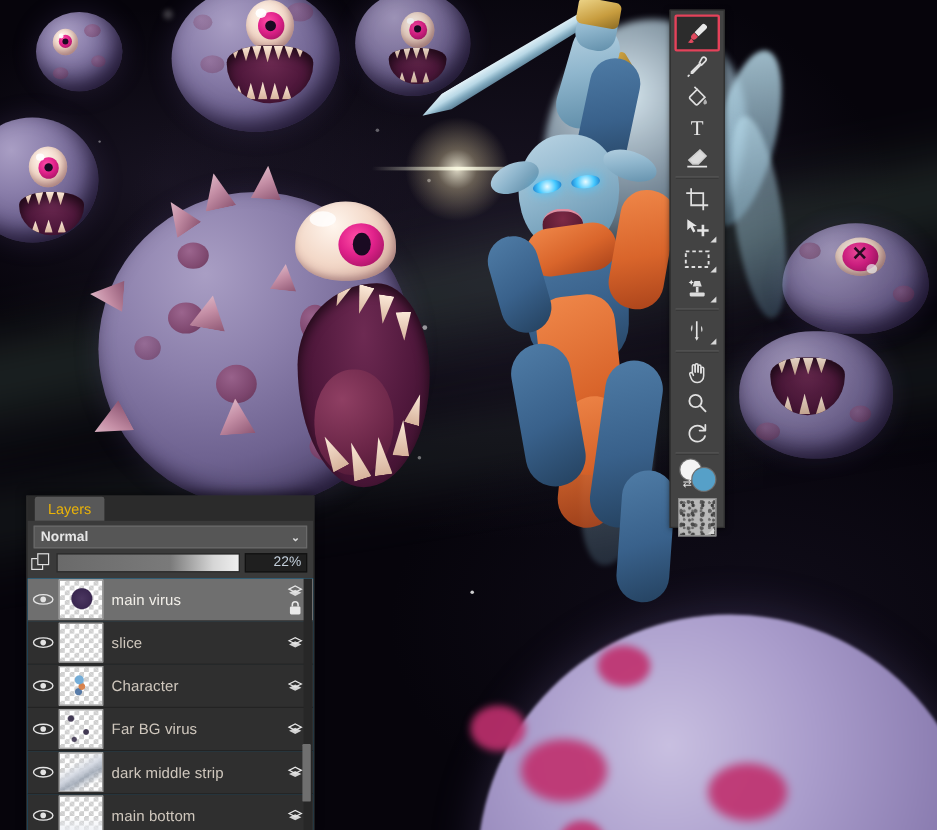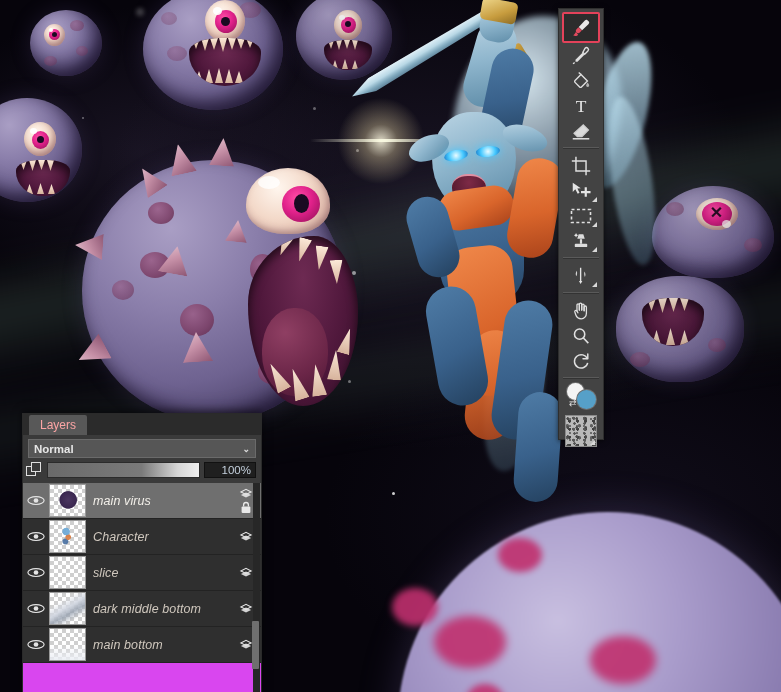--- a/index.html
+++ b/index.html
@@ -86,35 +86,35 @@
         radial-gradient(circle at 85% 75%,#555 1.1px,transparent 1.5px),
         radial-gradient(circle at 12% 82%,#606060 1.5px,transparent 1.9px),
         radial-gradient(circle at 58% 42%,#6b6b6b 1px,transparent 1.4px);
       background-size:9px 9px,11px 11px,8px 8px,10px 10px,12px 12px,7px 7px;}
 
   
   .layers-panel{position:absolute;left:22px;top:413px;width:238px;height:279px;
       background:#3a3a3a;border:1px solid #2a2a2a;border-bottom:none;
       box-shadow:0 -2px 8px rgba(0,0,0,.5);display:flex;flex-direction:column;}
   .tabbar{height:21px;background:#2b2b2b;display:flex;align-items:flex-end;padding-left:6px;}
-  .tab{background:#585858;color:#fca5a5;font-size:12px;padding:3px 11px 3px 11px;border-radius:2px 2px 0 0;}
+  .tab{background:#585858;color:#eab308;font-size:12px;padding:3px 11px 3px 11px;border-radius:2px 2px 0 0;}
   .blendrow{padding:4px 5px 0 5px;font-weight:bold;}
   .blend{height:17px;background:#565656;border:1px solid #6a6a6a;display:flex;align-items:center;
       justify-content:space-between;padding:0 5px;color:#e6e6e6;font-size:11.5px;}
   .blend .chev{font-size:9px;color:#dcdcdc;}
   .opacityrow{display:flex;align-items:center;gap:4px;padding:4px 5px 5px 3px;}
   .opicon{width:17px;height:16px;position:relative;flex:0 0 auto;}
   .opicon i{position:absolute;border:1.5px solid #e0e0e0;}
   .opicon i.a{left:0;top:4px;width:8px;height:8px;}
   .opicon i.b{left:5px;top:0;width:8px;height:8px;background:#3a3a3a;}
   .slider{flex:1 1 auto;height:14px;border:1px solid #2b2b2b;
       background:linear-gradient(90deg,#6a6a6a 0%,#7a7a7a 62%,#d6d6d6 86%,#efefef 100%);}
   .opval{width:46px;height:14px;background:#1f1f1f;border:1px solid #111;color:#c3cfdb;
       font-size:11.5px;text-align:right;padding-right:4px;line-height:14px;flex:0 0 auto;}
-  .list{flex:1 1 auto;position:relative;background:#d946ef;overflow:hidden;font-style:italic;}
+  .list{flex:1 1 auto;position:relative;background:#0369a1;overflow:hidden;}
   .row{height:35px;display:flex;align-items:center;border-bottom:1px solid #232323;position:relative;background:#2f2f2f;}
   .row.sel{background:#6f6f6f;}
   .eye{width:26px;display:flex;align-items:center;justify-content:center;flex:0 0 auto;}
   .thumb{width:35px;height:31px;flex:0 0 auto;border:1px solid #9a9a9a;margin-right:7px;position:relative;overflow:hidden;
       background-color:#fff;
       background-image:linear-gradient(45deg,#cfcfcf 25%,transparent 25%,transparent 75%,#cfcfcf 75%),
                        linear-gradient(45deg,#cfcfcf 25%,transparent 25%,transparent 75%,#cfcfcf 75%);
       background-size:8px 8px;background-position:0 0,4px 4px;}
   .thumb .art{position:absolute;inset:0;}
   .lname{flex:1 1 auto;color:#cfc7bd;font-size:12.5px;letter-spacing:.1px;}
@@ -468,21 +468,21 @@
         <span class="chev">⌄</span>
       </div>
     </div>
 
     <div class="opacityrow">
       <span class="opicon">
           <i class="a"></i>
           <i class="b"></i>
         </span>
       <span class="slider"></span>
-      <span class="opval">100%</span>
+      <span class="opval">22%</span>
     </div>
 
     <div class="list">
 
       <div class="row sel">
         <span class="eye">
           <svg width="18" height="11" viewBox="0 0 20 12">
               <ellipse cx="10" cy="6" rx="9" ry="4.4" fill="none" stroke="#e4e4e4" stroke-width="1.3"></ellipse>
               <circle cx="10" cy="6" r="2.6" fill="#e4e4e4"></circle>
             </svg>
@@ -492,42 +492,20 @@
         </span>
         <span class="lname">main virus</span>
         <span class="rico">
           <svg width="16" height="12" viewBox="0 0 18 14">
               <path d="M3 4.6 9 1.6l6 3-6 3z" fill="none" stroke="#e6e6e6" stroke-width="1.2"></path>
               <path d="M3 8.2 9 5.2l6 3-6 3z" fill="#e6e6e6" opacity=".9"></path>
             </svg>
           <svg width="12" height="13" viewBox="0 0 12 13">
               <rect x="1.6" y="5.4" width="8.8" height="6.6" rx="1.1" fill="#e9e9e9"></rect>
               <path d="M3.6 5.4V3.9a2.4 2.4 0 0 1 4.8 0v1.5" fill="none" stroke="#e9e9e9" stroke-width="1.3"></path>
-            </svg>
-        </span>
-      </div>
-
-      <div class="row">
-        <span class="eye">
-          <svg width="18" height="11" viewBox="0 0 20 12">
-              <ellipse cx="10" cy="6" rx="9" ry="4.4" fill="none" stroke="#e4e4e4" stroke-width="1.3"></ellipse>
-              <circle cx="10" cy="6" r="2.6" fill="#e4e4e4"></circle>
-            </svg>
-        </span>
-        <span class="thumb">
-          <span class="art" style="background:
-              radial-gradient(circle at 46% 34%, rgba(110,170,215,.95) 0 12%, rgba(255,255,255,0) 15%),
-              radial-gradient(circle at 52% 52%, rgba(215,120,60,.9) 0 10%, rgba(255,255,255,0) 13%),
-              radial-gradient(circle at 44% 66%, rgba(70,110,160,.9) 0 9%, rgba(255,255,255,0) 12%)"></span>
-        </span>
-        <span class="lname">Character</span>
-        <span class="rico">
-          <svg width="16" height="12" viewBox="0 0 18 14">
-              <path d="M3 4.6 9 1.6l6 3-6 3z" fill="none" stroke="#e6e6e6" stroke-width="1.2"></path>
-              <path d="M3 8.2 9 5.2l6 3-6 3z" fill="#e6e6e6" opacity=".9"></path>
             </svg>
         </span>
       </div>
 
       <div class="row">
         <span class="eye">
           <svg width="18" height="11" viewBox="0 0 20 12">
               <ellipse cx="10" cy="6" rx="9" ry="4.4" fill="none" stroke="#e4e4e4" stroke-width="1.3"></ellipse>
               <circle cx="10" cy="6" r="2.6" fill="#e4e4e4"></circle>
             </svg>
@@ -537,48 +515,91 @@
           </span>
         <span class="lname">slice</span>
         <span class="rico">
           <svg width="16" height="12" viewBox="0 0 18 14">
               <path d="M3 4.6 9 1.6l6 3-6 3z" fill="none" stroke="#e6e6e6" stroke-width="1.2"></path>
               <path d="M3 8.2 9 5.2l6 3-6 3z" fill="#e6e6e6" opacity=".9"></path>
             </svg>
         </span>
       </div>
 
-
       <div class="row">
         <span class="eye">
           <svg width="18" height="11" viewBox="0 0 20 12">
               <ellipse cx="10" cy="6" rx="9" ry="4.4" fill="none" stroke="#e4e4e4" stroke-width="1.3"></ellipse>
               <circle cx="10" cy="6" r="2.6" fill="#e4e4e4"></circle>
             </svg>
         </span>
         <span class="thumb">
-          <span class="art" style="background:linear-gradient(150deg,rgba(255,255,255,0) 28%,rgba(210,215,225,.95) 48%,rgba(150,160,175,.8) 62%,rgba(255,255,255,0) 80%)"></span>
-        </span>
-        <span class="lname">dark middle bottom</span>
+          <span class="art" style="background:
+              radial-gradient(circle at 46% 34%, rgba(110,170,215,.95) 0 12%, rgba(255,255,255,0) 15%),
+              radial-gradient(circle at 52% 52%, rgba(215,120,60,.9) 0 10%, rgba(255,255,255,0) 13%),
+              radial-gradient(circle at 44% 66%, rgba(70,110,160,.9) 0 9%, rgba(255,255,255,0) 12%)"></span>
+        </span>
+        <span class="lname">Character</span>
         <span class="rico">
           <svg width="16" height="12" viewBox="0 0 18 14">
               <path d="M3 4.6 9 1.6l6 3-6 3z" fill="none" stroke="#e6e6e6" stroke-width="1.2"></path>
               <path d="M3 8.2 9 5.2l6 3-6 3z" fill="#e6e6e6" opacity=".9"></path>
             </svg>
         </span>
       </div>
 
       <div class="row">
         <span class="eye">
           <svg width="18" height="11" viewBox="0 0 20 12">
               <ellipse cx="10" cy="6" rx="9" ry="4.4" fill="none" stroke="#e4e4e4" stroke-width="1.3"></ellipse>
               <circle cx="10" cy="6" r="2.6" fill="#e4e4e4"></circle>
             </svg>
         </span>
         <span class="thumb">
+          <span class="art" style="background:
+              radial-gradient(circle at 26% 22%, rgba(40,30,60,.85) 0 6%, rgba(255,255,255,0) 9%),
+              radial-gradient(circle at 62% 58%, rgba(40,30,60,.85) 0 7%, rgba(255,255,255,0) 10%),
+              radial-gradient(circle at 34% 78%, rgba(40,30,60,.8) 0 5%, rgba(255,255,255,0) 8%)"></span>
+        </span>
+        <span class="lname">Far BG virus</span>
+        <span class="rico">
+          <svg width="16" height="12" viewBox="0 0 18 14">
+              <path d="M3 4.6 9 1.6l6 3-6 3z" fill="none" stroke="#e6e6e6" stroke-width="1.2"></path>
+              <path d="M3 8.2 9 5.2l6 3-6 3z" fill="#e6e6e6" opacity=".9"></path>
+            </svg>
+        </span>
+      </div>
+
+      <div class="row">
+        <span class="eye">
+          <svg width="18" height="11" viewBox="0 0 20 12">
+              <ellipse cx="10" cy="6" rx="9" ry="4.4" fill="none" stroke="#e4e4e4" stroke-width="1.3"></ellipse>
+              <circle cx="10" cy="6" r="2.6" fill="#e4e4e4"></circle>
+            </svg>
+        </span>
+        <span class="thumb">
+          <span class="art" style="background:linear-gradient(150deg,rgba(255,255,255,0) 28%,rgba(210,215,225,.95) 48%,rgba(150,160,175,.8) 62%,rgba(255,255,255,0) 80%)"></span>
+        </span>
+        <span class="lname">dark middle strip</span>
+        <span class="rico">
+          <svg width="16" height="12" viewBox="0 0 18 14">
+              <path d="M3 4.6 9 1.6l6 3-6 3z" fill="none" stroke="#e6e6e6" stroke-width="1.2"></path>
+              <path d="M3 8.2 9 5.2l6 3-6 3z" fill="#e6e6e6" opacity=".9"></path>
+            </svg>
+        </span>
+      </div>
+
+      <div class="row">
+        <span class="eye">
+          <svg width="18" height="11" viewBox="0 0 20 12">
+              <ellipse cx="10" cy="6" rx="9" ry="4.4" fill="none" stroke="#e4e4e4" stroke-width="1.3"></ellipse>
+              <circle cx="10" cy="6" r="2.6" fill="#e4e4e4"></circle>
+            </svg>
+        </span>
+        <span class="thumb">
           <span class="art" style="background:linear-gradient(180deg,rgba(255,255,255,0) 52%,rgba(235,238,244,.9) 100%)"></span>
         </span>
         <span class="lname">main bottom</span>
         <span class="rico">
           <svg width="16" height="12" viewBox="0 0 18 14">
               <path d="M3 4.6 9 1.6l6 3-6 3z" fill="none" stroke="#e6e6e6" stroke-width="1.2"></path>
               <path d="M3 8.2 9 5.2l6 3-6 3z" fill="#e6e6e6" opacity=".9"></path>
             </svg>
         </span>
       </div>

